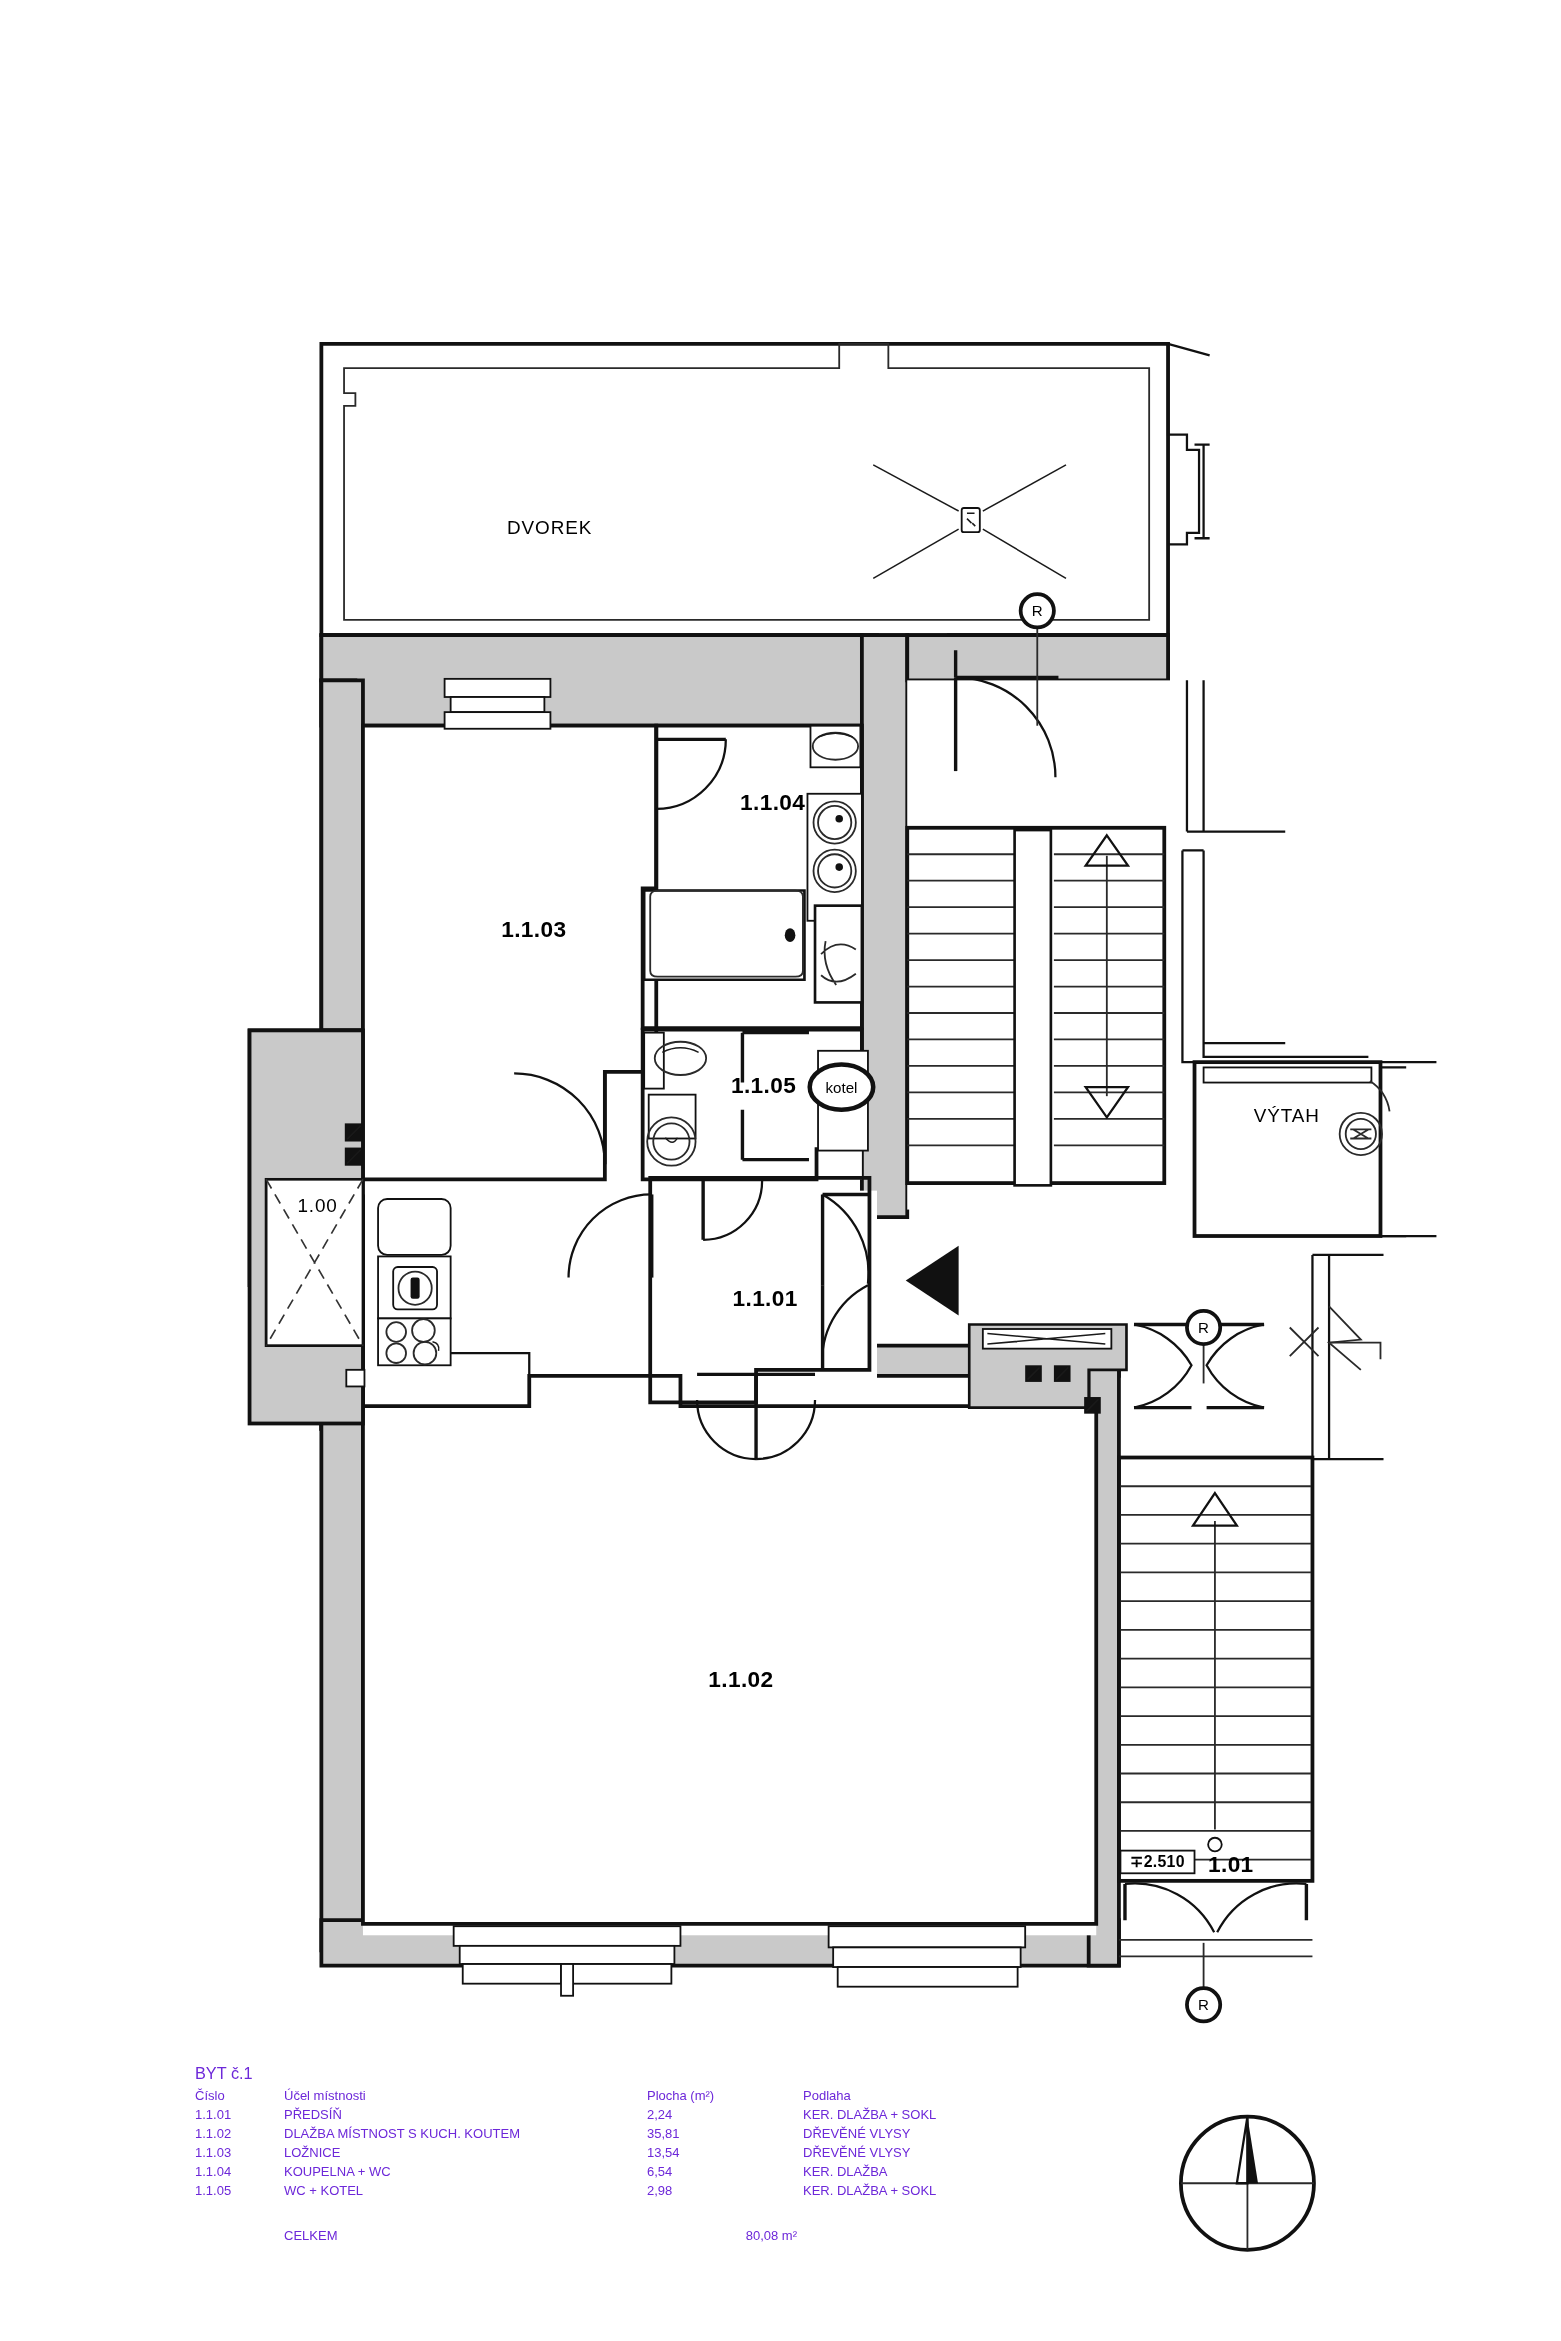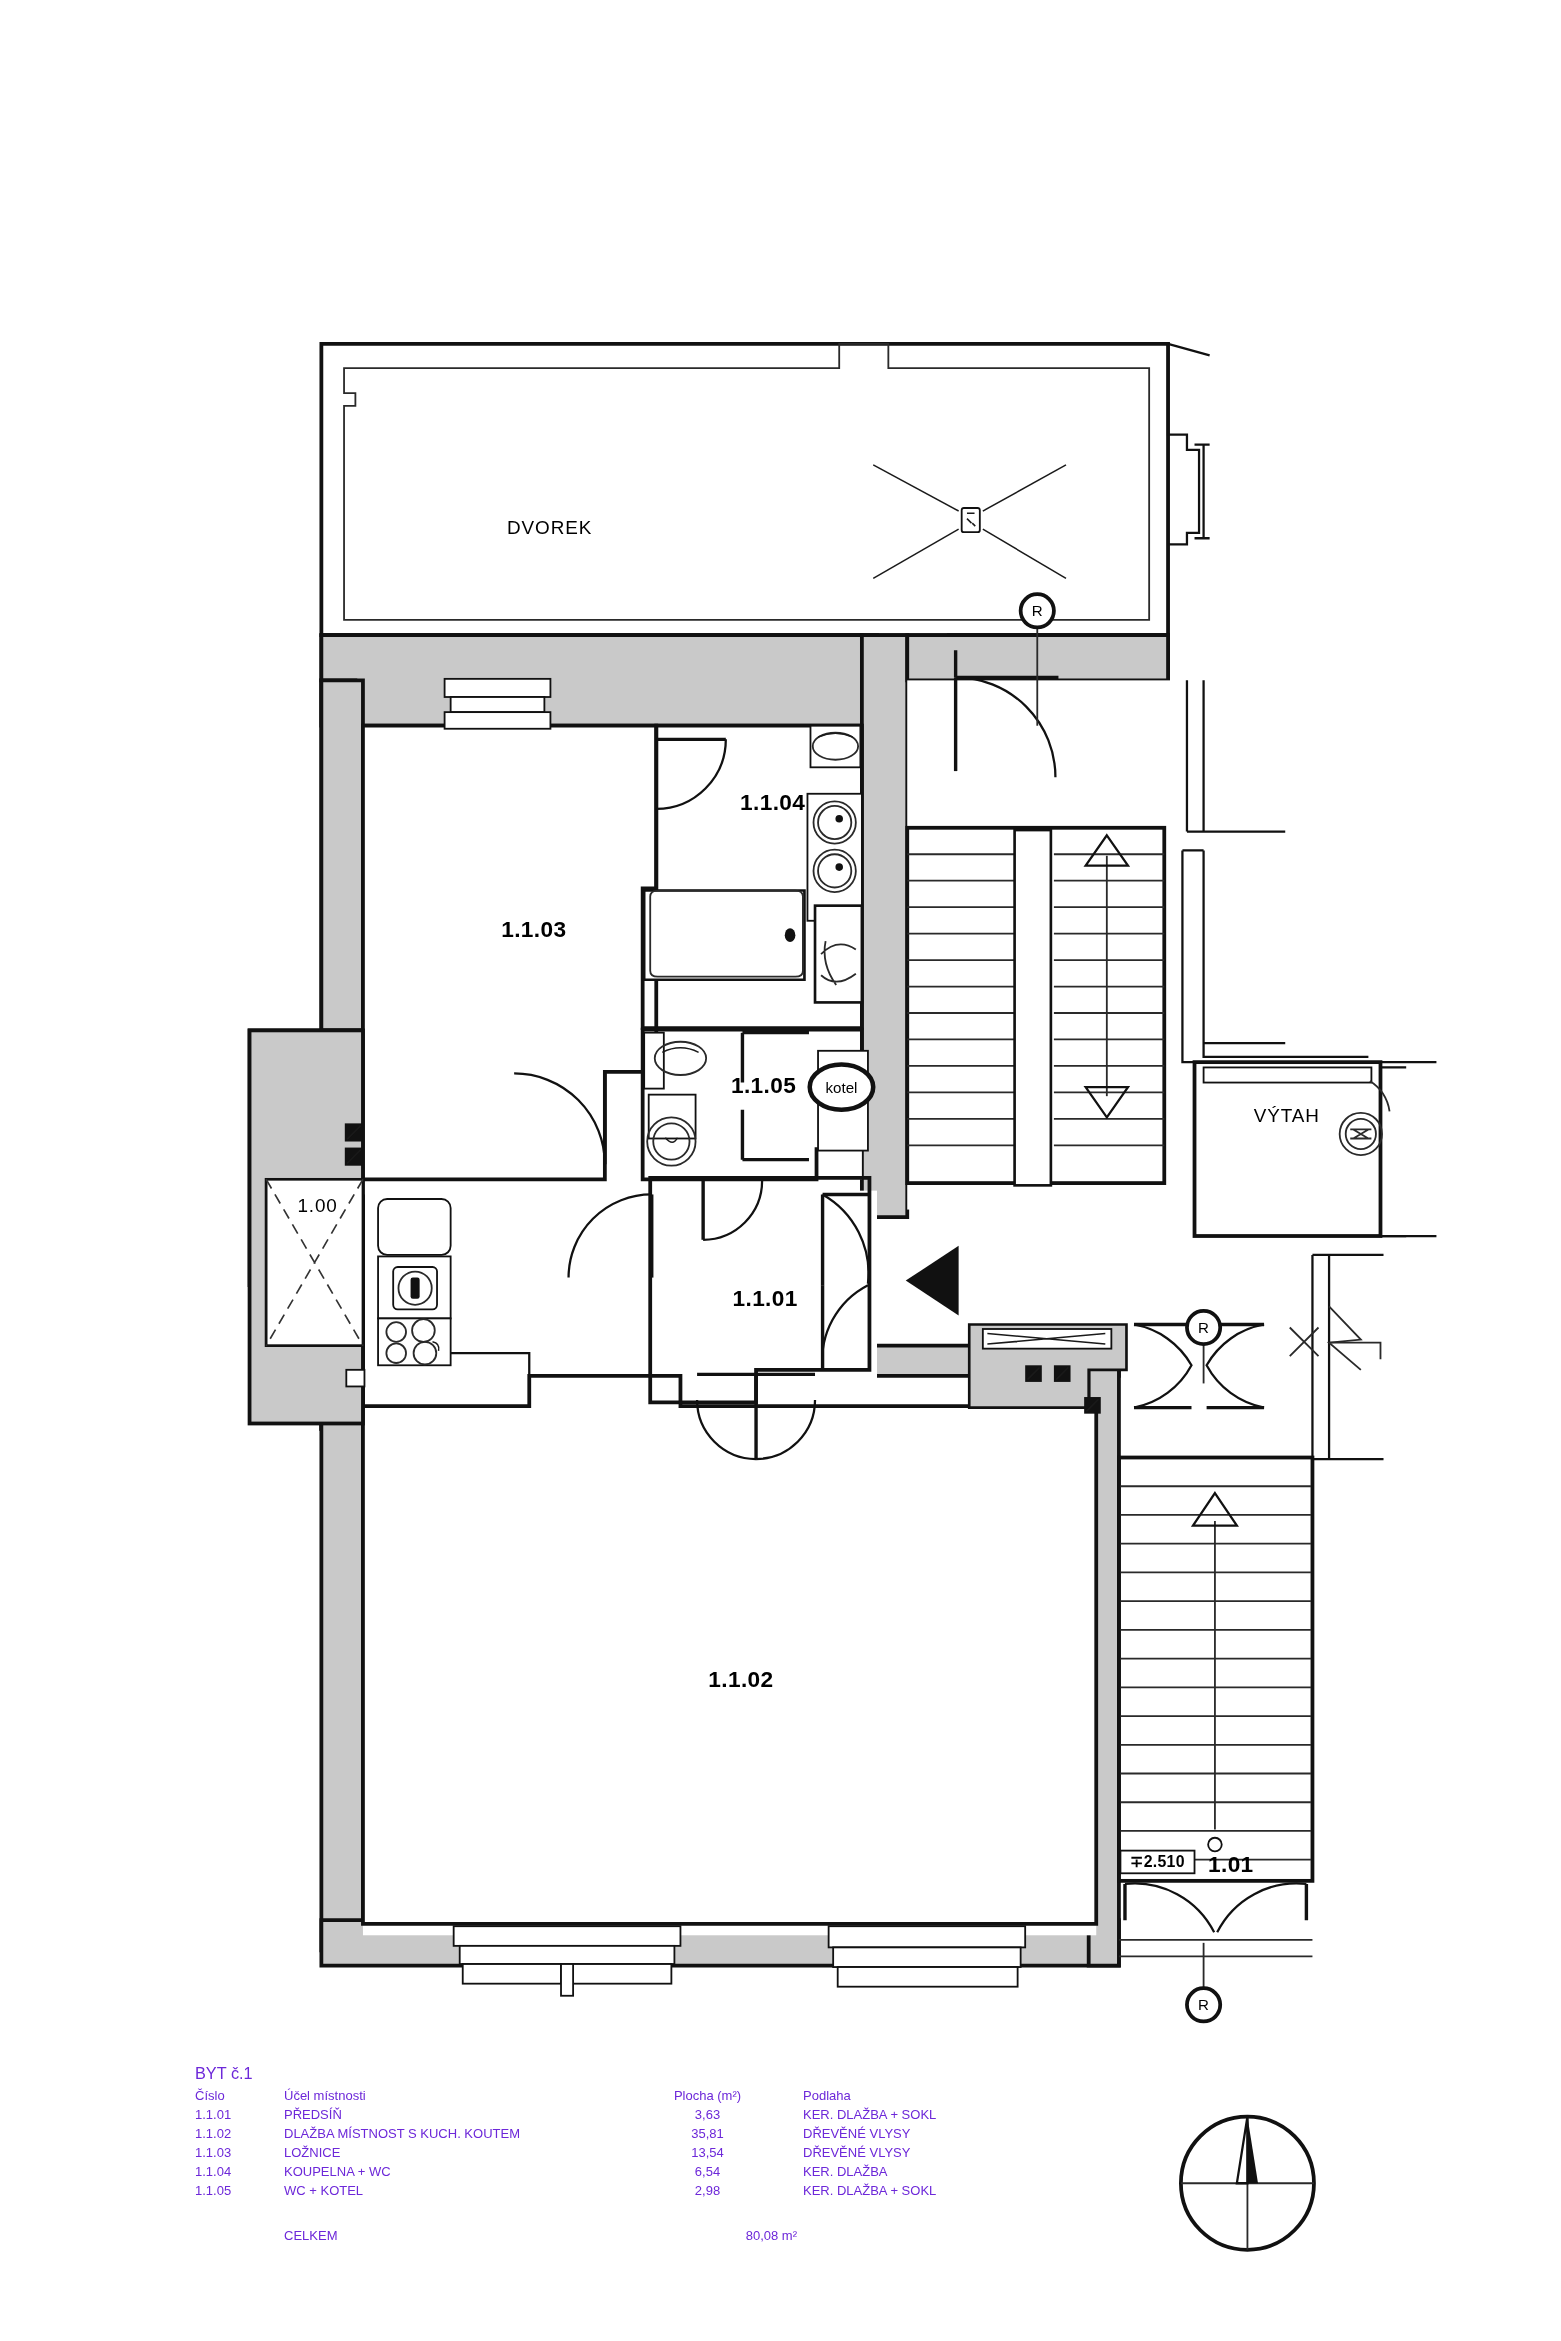--- a/index.html
+++ b/index.html
@@ -105,21 +105,21 @@
     padding: 0 0 6px 0;
     font-weight: 400;
     font-size: 13px;
     text-align: left;
     vertical-align: top;
     white-space: nowrap;
   }
   #legend th { font-weight: 400; }
   #legend .col-num   { width: 89px; }
   #legend .col-use   { width: 363px; }
-  #legend .col-area  { width: 121px; text-align: center; padding-right: 35px; }
+  #legend .col-area  { width: 121px; text-align: left; padding-right: 35px; }
   #legend .col-floor { width: auto; }
   #legend tr.total-row td { padding-top: 26px; }
   #legend tr.total-row .col-area { text-align: right; padding-right: 6px; }
 </style>
 </head>
 <body>
 
 <div id="plan-root">
 <svg class="plan" viewBox="0 0 2066 3098" xmlns="http://www.w3.org/2000/svg">
 
@@ -475,21 +475,21 @@
         <th class="col-num">Číslo</th>
         <th class="col-use">Účel místnosti</th>
         <th class="col-area">Plocha (m²)</th>
         <th class="col-floor">Podlaha</th>
       </tr>
     </thead>
     <tbody>
       <tr>
         <td class="col-num">1.1.01</td>
         <td class="col-use">PŘEDSÍŇ</td>
-        <td class="col-area">3,63</td>
+        <td class="col-area">2,24</td>
         <td class="col-floor">KER. DLAŽBA + SOKL</td>
       </tr>
       <tr>
         <td class="col-num">1.1.02</td>
         <td class="col-use">DLAŽBA MÍSTNOST S KUCH. KOUTEM</td>
         <td class="col-area">35,81</td>
         <td class="col-floor">DŘEVĚNÉ VLYSY</td>
       </tr>
       <tr>
         <td class="col-num">1.1.03</td>

